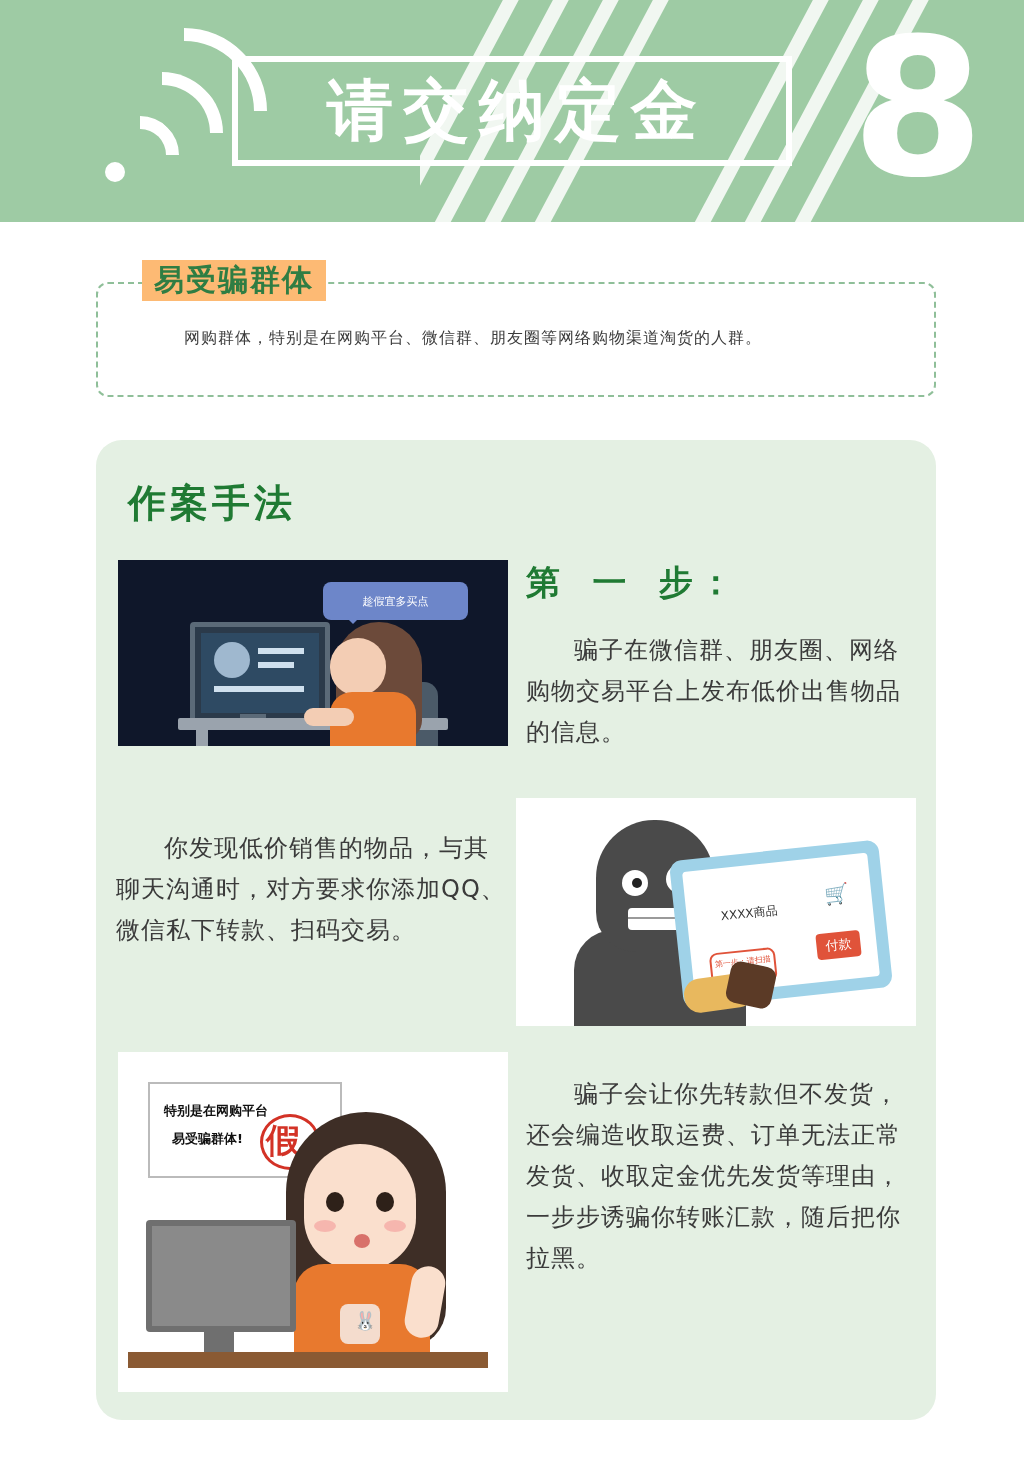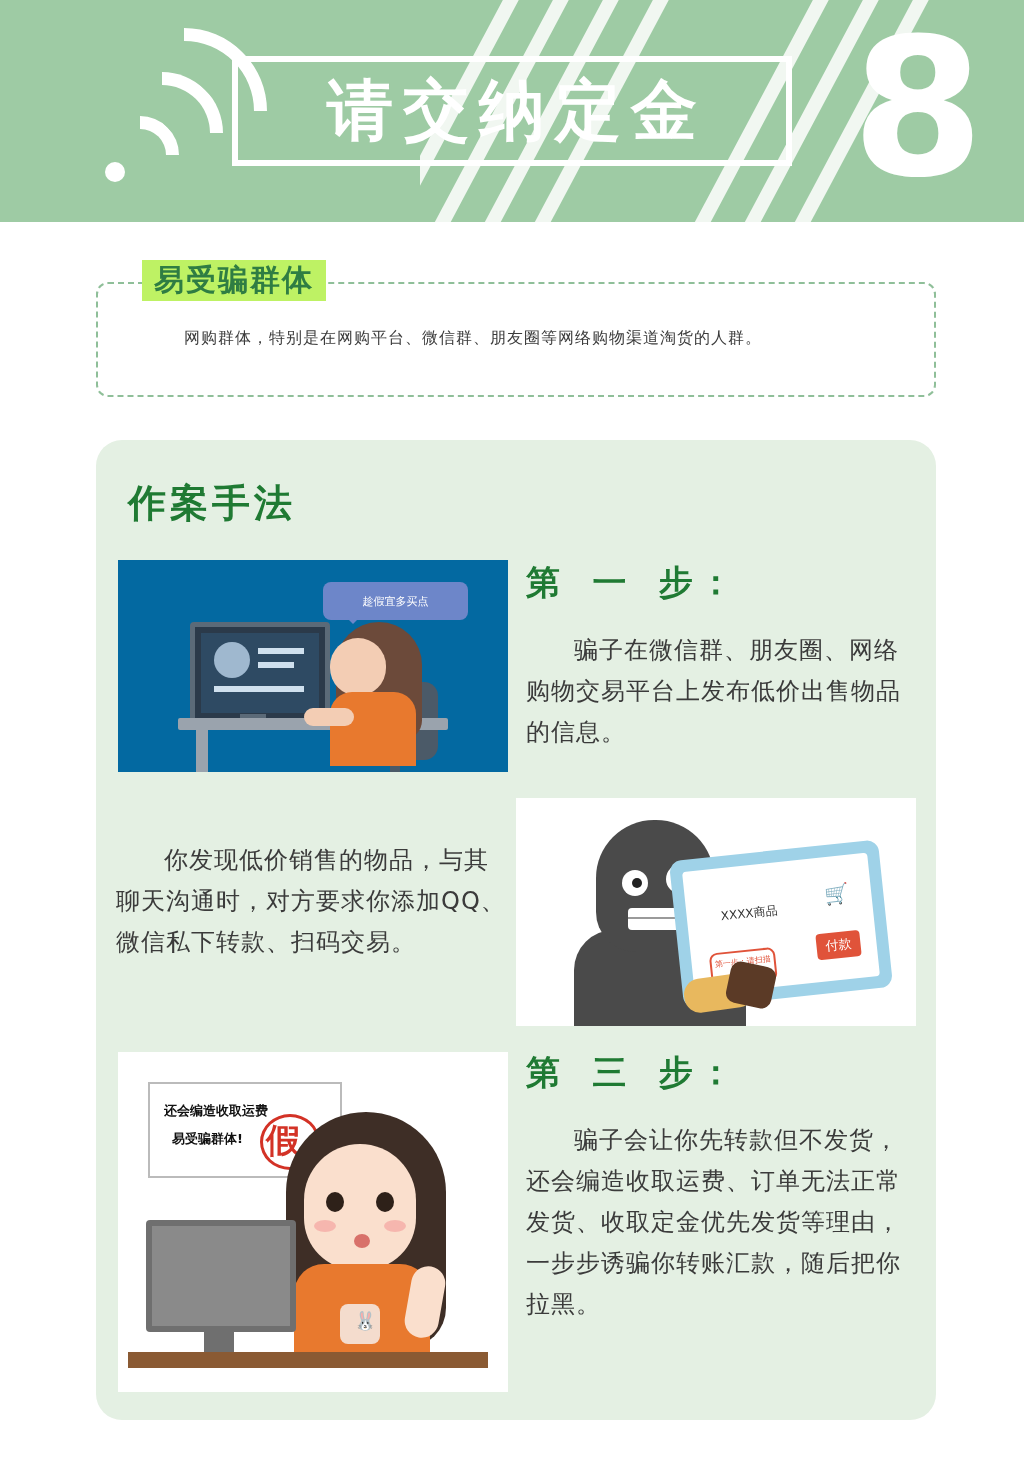--- a/index.html
+++ b/index.html
@@ -108,21 +108,21 @@
     width: 840px;
     height: 115px;
     border: 2px dashed #8fbf99;
     border-radius: 12px;
     box-sizing: border-box;
   }
   .victims-heading {
     position: absolute;
     left: 44px;
     top: -24px;
-    background: #bef264;
+    background: #fdba74;
     padding: 0 12px;
     font-size: 30px;
     font-weight: bold;
     color: #2f7d43;
     letter-spacing: 2px;
     font-family: "DejaVu Sans", "Liberation Sans", sans-serif;
   }
   .victims-body {
     position: absolute;
     left: 38px;
@@ -173,30 +173,30 @@
     letter-spacing: 1px;
     font-family: "DejaVu Sans", "Liberation Sans", sans-serif;
   }
 
   
   .img1 {
     position: absolute;
     left: 22px;
     top: 120px;
     width: 390px;
-    height: 212px;
-    background: #0369a1;
+    height: 186px;
+    background: #0f172a;
     overflow: hidden;
   }
   .txt1 { position: absolute; left: 430px; top: 120px; width: 390px; }
   .txt1 .step-body { margin-top: 24px; }
 
   
   .txt2 { position: absolute; left: 20px; top: 360px; width: 390px; }
-  .txt2 .step-body { margin-top: 40px; }
+  .txt2 .step-body { margin-top: 28px; }
   .img2 {
     position: absolute;
     left: 420px;
     top: 358px;
     width: 400px;
     height: 228px;
     background: #ffffff;
     overflow: hidden;
   }
 
@@ -359,21 +359,21 @@
         <div class="i2-bub">第一步：请扫描收款码</div>
         <div class="i2-pay">付款</div>
       </div>
     </div>
     <div class="i2-hand"></div>
     <div class="i2-hand2"></div>
   </div>
 
   <div class="img3">
     <div class="i3-sign">
-      <div class="i3-t1">还会编造收取运费</div>
+      <div class="i3-t1">特别是在网购平台</div>
       <div class="i3-t2">易受骗群体!</div>
     </div>
     <div class="i3-fakec"></div>
     <div class="i3-fake">假</div>
     <div class="i3-hair"></div>
     <div class="i3-face"></div>
     <div class="i3-eyeL"></div>
     <div class="i3-eyeR"></div>
     <div class="i3-blushL"></div>
     <div class="i3-blushR"></div>
@@ -383,16 +383,15 @@
     <div class="i3-bunny">🐰</div>
     <div class="i3-arm"></div>
     <div class="i3-monitor">
       <div class="i3-mscreen"></div>
     </div>
     <div class="i3-mstand"></div>
     <div class="i3-desk"></div>
   </div>
 
   <div class="txt3">
-    <div class="step-title">第 三 步：</div>
     <div class="step-body">骗子会让你先转款但不发货，还会编造收取运费、订单无法正常发货、收取定金优先发货等理由，一步步诱骗你转账汇款，随后把你拉黑。</div>
   </div>
 </div>
 
 </body></html>

